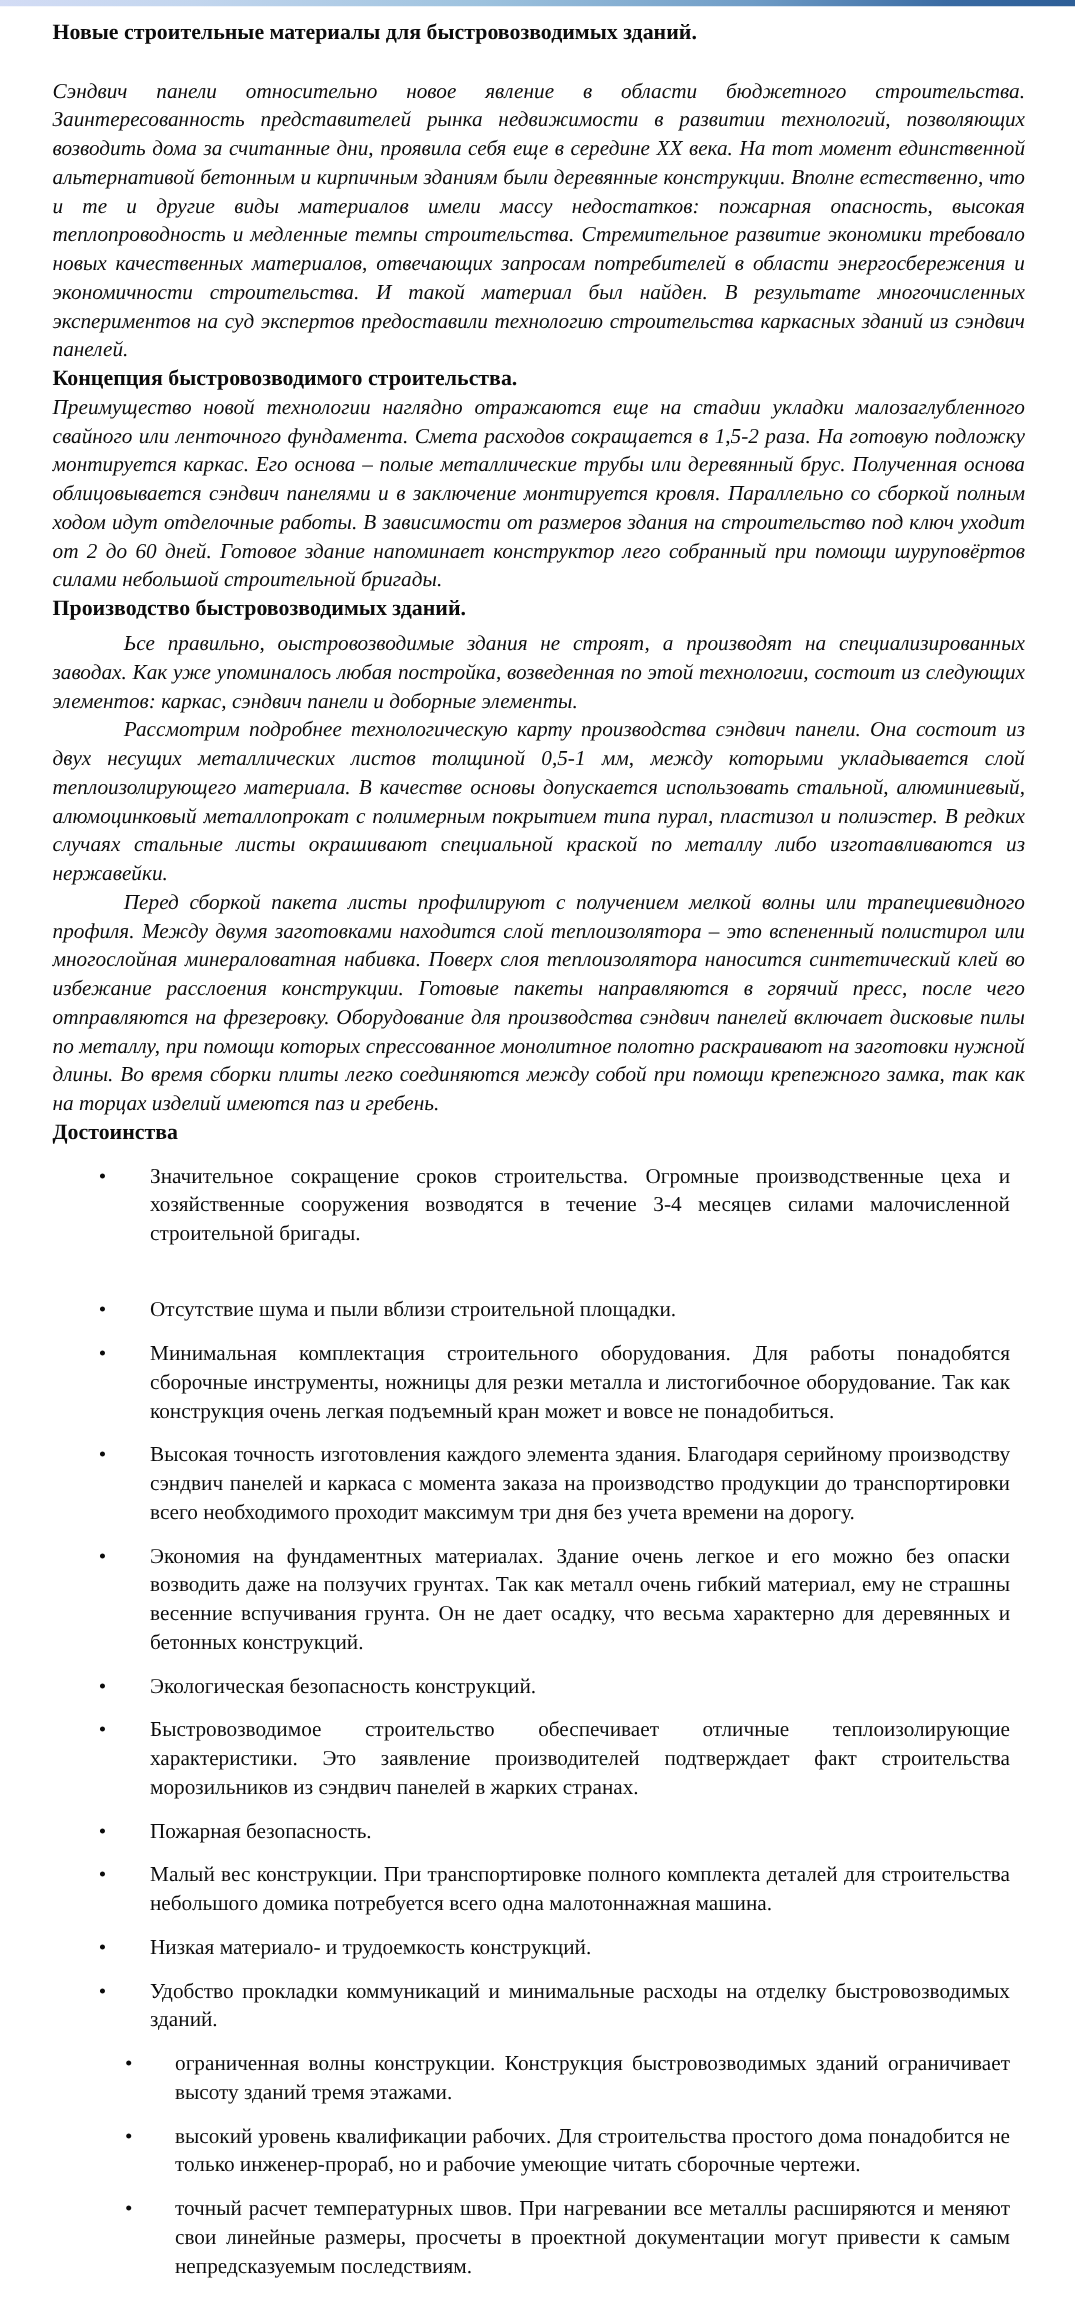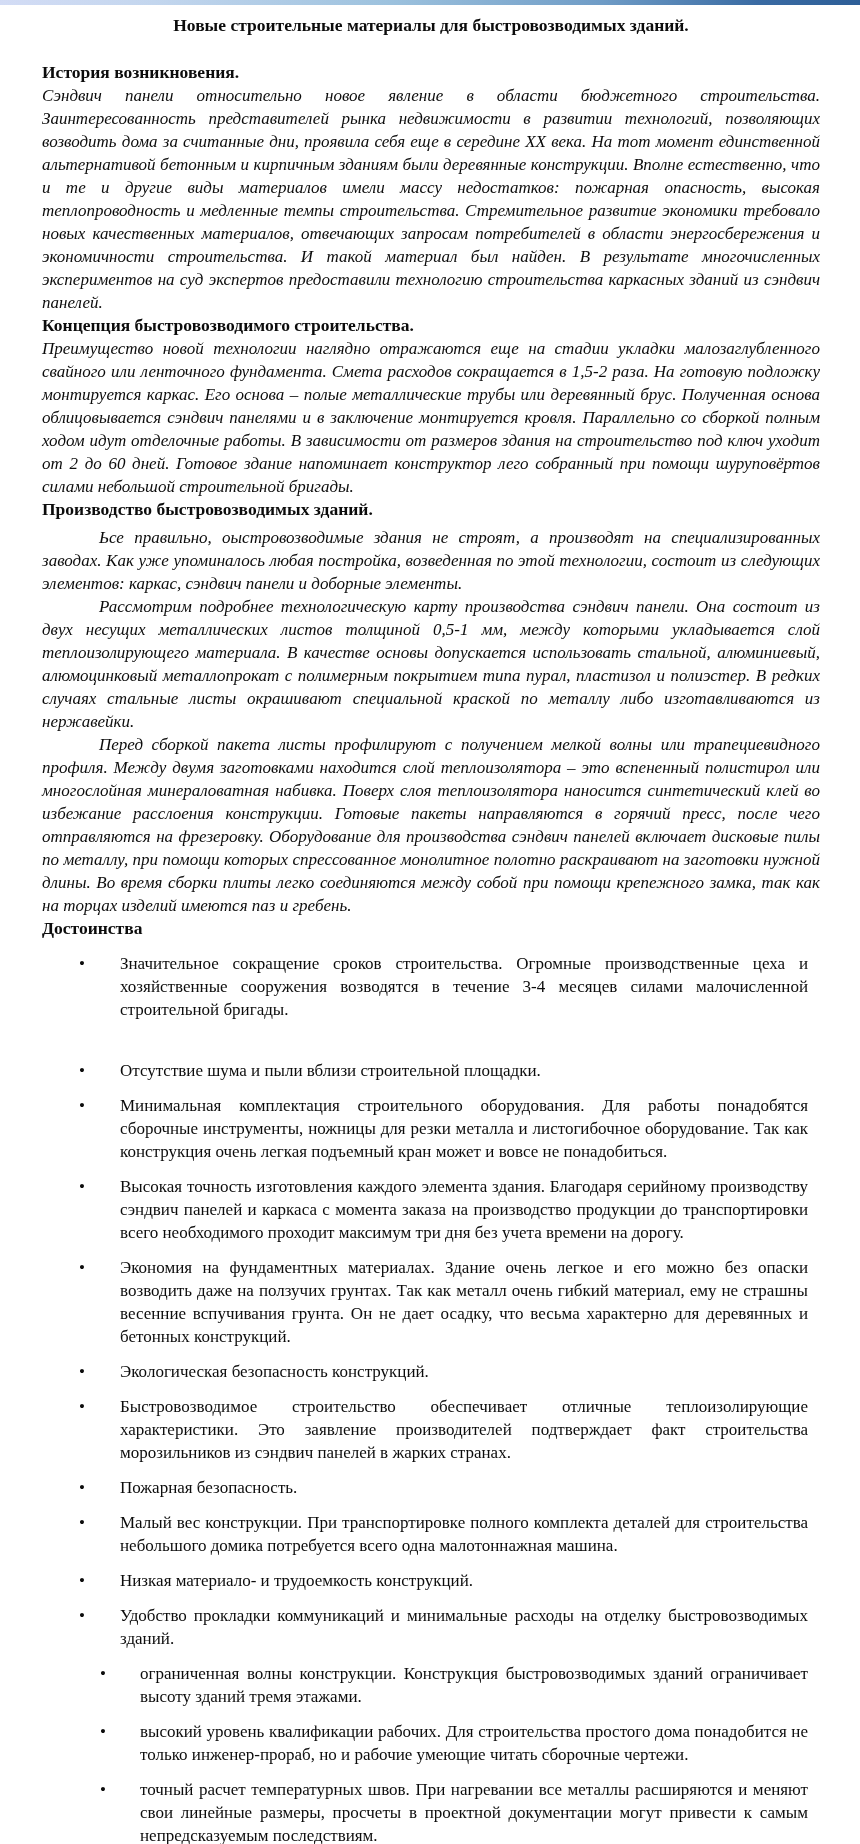--- a/index.html
+++ b/index.html
@@ -22,21 +22,21 @@
   .window-edge {
     position: absolute;
     top: 0; left: 0;
     width: 100%; height: 5px;
     background: linear-gradient(to right, #d3dcf5 0%, #c3d6ee 18%, #9dc2de 45%, #6f9cc6 70%, #3a6ba3 88%, #2d5e97 100%);
   }
   .content {
     padding: 14px 40px 0 42px;
   }
   .doc-title {
-    text-align: center;
+    text-align: left;
     font-weight: bold;
     font-size: 17.5px;
     margin: 0 0 24px 0;
   }
   h2.sec-heading {
     font-size: 17.5px;
     font-weight: bold;
     margin: 0;
     line-height: 23px;
     text-align: left;
@@ -91,21 +91,20 @@
 </head>
 <body>
 
 <div class="page">
   <div class="window-edge"></div>
 
   <div class="content">
 
     <p class="doc-title">Новые строительные материалы для быстровозводимых зданий.</p>
 
-    <h2 class="sec-heading">История возникновения.</h2>
     <p class="body-par">Сэндвич панели относительно новое явление в области бюджетного строительства. Заинтересованность представителей рынка недвижимости в развитии технологий, позволяющих возводить дома за считанные дни, проявила себя еще в середине ХХ века. На тот момент единственной альтернативой бетонным и кирпичным зданиям были деревянные конструкции. Вполне естественно, что и те и другие виды материалов имели массу недостатков: пожарная опасность, высокая теплопроводность и медленные темпы строительства. Стремительное развитие экономики требовало новых качественных материалов, отвечающих запросам потребителей в области энергосбережения и экономичности строительства. И такой материал был найден. В результате многочисленных экспериментов на суд экспертов предоставили технологию строительства каркасных зданий из сэндвич панелей.</p>
 
     <h2 class="sec-heading">Концепция быстровозводимого строительства.</h2>
     <p class="body-par">Преимущество новой технологии наглядно отражаются еще на стадии укладки малозаглубленного свайного или ленточного фундамента. Смета расходов сокращается в 1,5-2 раза. На готовую подложку монтируется каркас. Его основа – полые металлические трубы или деревянный брус. Полученная основа облицовывается сэндвич панелями и в заключение монтируется кровля. Параллельно со сборкой полным ходом идут отделочные работы. В зависимости от размеров здания на строительство под ключ уходит от 2 до 60 дней. Готовое здание напоминает конструктор лего собранный при помощи шуруповёртов силами небольшой строительной бригады.</p>
 
     <h2 class="sec-heading">Производство быстровозводимых зданий.</h2>
     <p class="body-par indent gap-top">Ьсе правильно, оыстровозводимые здания не строят, а производят на специализированных заводах. Как уже упоминалось любая постройка, возведенная по этой технологии, состоит из следующих элементов: каркас, сэндвич панели и доборные элементы.</p>
     <p class="body-par indent">Рассмотрим подробнее технологическую карту производства сэндвич панели. Она состоит из двух несущих металлических листов толщиной 0,5-1 мм, между которыми укладывается слой теплоизолирующего материала. В качестве основы допускается использовать стальной, алюминиевый, алюмоцинковый металлопрокат с полимерным покрытием типа пурал, пластизол и полиэстер. В редких случаях стальные листы окрашивают специальной краской по металлу либо изготавливаются из нержавейки.</p>
     <p class="body-par indent">Перед сборкой пакета листы профилируют с получением мелкой волны или трапециевидного профиля. Между двумя заготовками находится слой теплоизолятора – это вспененный полистирол или многослойная минераловатная набивка. Поверх слоя теплоизолятора наносится синтетический клей во избежание расслоения конструкции. Готовые пакеты направляются в горячий пресс, после чего отправляются на фрезеровку. Оборудование для производства сэндвич панелей включает дисковые пилы по металлу, при помощи которых спрессованное монолитное полотно раскраивают на заготовки нужной длины. Во время сборки плиты легко соединяются между собой при помощи крепежного замка, так как на торцах изделий имеются паз и гребень.</p>
 

